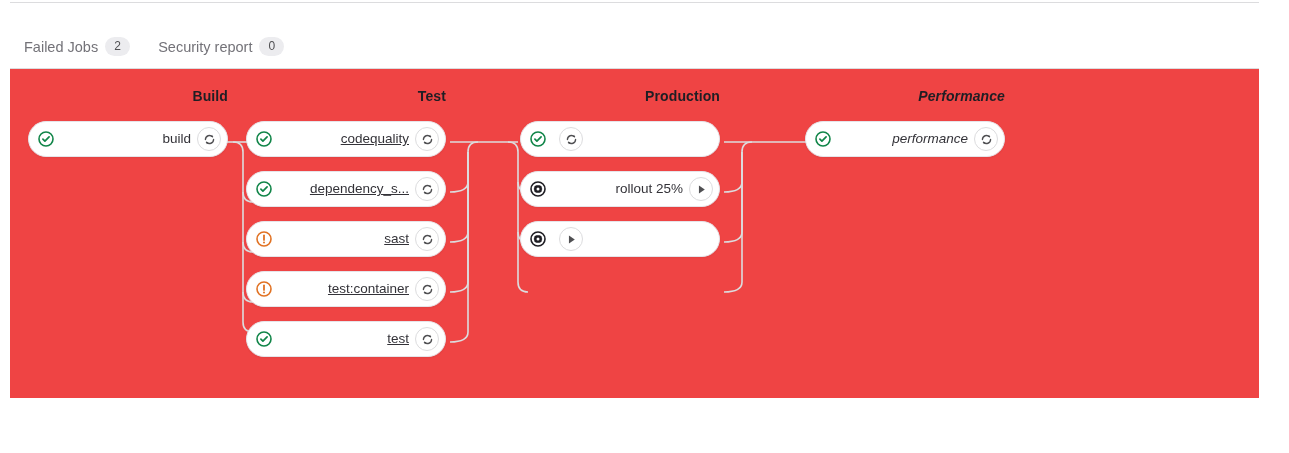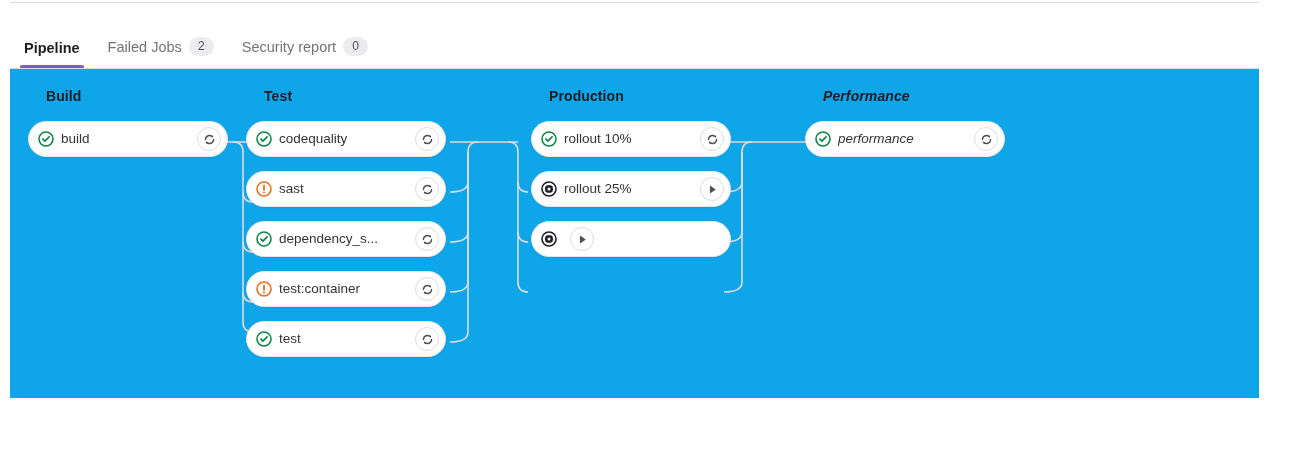--- a/index.html
+++ b/index.html
@@ -86,23 +86,24 @@
     line-height: 19px;
   }
 
   
   .pipeline-canvas {
     position: absolute;
     left: 10px;
     top: 69px;
     width: 1249px;
     height: 329px;
-    background: #0ea5e9;
+    background: #ef4444;
     box-sizing: border-box;
     overflow: hidden;
+    text-align: right;
   }
   .graph-svg {
     position: absolute;
     left: 0;
     top: 0;
     width: 1249px;
     height: 329px;
     pointer-events: none;
   }
 
@@ -171,23 +172,20 @@
   }
   .job-action svg { display: block; }
 </style>
 </head>
 <body>
 
 <div class="top-rule"></div>
 
 <div class="tab-bar">
   <div class="tab-strip" id="tab-strip">
-      <div class="tab active">
-        <span>Pipeline</span>
-      </div>
       <div class="tab">
         <span>Failed Jobs</span>
         <span class="tab-badge">2</span>
       </div>
       <div class="tab">
         <span>Security report</span>
         <span class="tab-badge">0</span>
       </div>
     </div>
 </div>
@@ -239,27 +237,44 @@
                   <path d="M11.2 2.2 L12.1 4.9 L9.4 5.0 Z" fill="#4f4f52"></path>
                   <path d="M4.8 13.8 L3.9 11.1 L6.6 11.0 Z" fill="#4f4f52"></path>
                 </svg>
               </span>
             </button>
           </div>
         </div>
       </div>
       <div class="stage" style="left: 236px; width: 200px;">
         <div class="stage-title">Test</div>
-        <div class="stage-jobs" style="width: 200px;">
+        <div class="stage-jobs" style="width: 200px; text-decoration: underline;">
           <div class="job">
             <span class="job-status"><svg width="16" height="16" viewBox="0 0 16 16" fill="none" xmlns="http://www.w3.org/2000/svg">
                 <circle cx="8" cy="8" r="7" stroke="#108548" stroke-width="1.6"></circle>
                 <path d="M4.9 8.2 L6.9 10.2 L11.1 5.9" stroke="#108548" stroke-width="1.7" stroke-linecap="round" stroke-linejoin="round"></path>
               </svg></span>
             <span class="job-name">codequality</span>
+            <button class="job-action">
+              <span>
+                <svg width="13" height="13" viewBox="0 0 16 16" fill="none" xmlns="http://www.w3.org/2000/svg">
+                  <path d="M13 8 A5 5 0 0 1 4.3 11.3" stroke="#4f4f52" stroke-width="1.7" stroke-linecap="round"></path>
+                  <path d="M3 8 A5 5 0 0 1 11.7 4.7" stroke="#4f4f52" stroke-width="1.7" stroke-linecap="round"></path>
+                  <path d="M11.2 2.2 L12.1 4.9 L9.4 5.0 Z" fill="#4f4f52"></path>
+                  <path d="M4.8 13.8 L3.9 11.1 L6.6 11.0 Z" fill="#4f4f52"></path>
+                </svg>
+              </span>
+            </button>
+          </div>
+          <div class="job">
+            <span class="job-status"><svg width="16" height="16" viewBox="0 0 16 16" fill="none" xmlns="http://www.w3.org/2000/svg">
+                <circle cx="8" cy="8" r="7" stroke="#108548" stroke-width="1.6"></circle>
+                <path d="M4.9 8.2 L6.9 10.2 L11.1 5.9" stroke="#108548" stroke-width="1.7" stroke-linecap="round" stroke-linejoin="round"></path>
+              </svg></span>
+            <span class="job-name">dependency_s...</span>
             <button class="job-action">
               <span>
                 <svg width="13" height="13" viewBox="0 0 16 16" fill="none" xmlns="http://www.w3.org/2000/svg">
                   <path d="M13 8 A5 5 0 0 1 4.3 11.3" stroke="#4f4f52" stroke-width="1.7" stroke-linecap="round"></path>
                   <path d="M3 8 A5 5 0 0 1 11.7 4.7" stroke="#4f4f52" stroke-width="1.7" stroke-linecap="round"></path>
                   <path d="M11.2 2.2 L12.1 4.9 L9.4 5.0 Z" fill="#4f4f52"></path>
                   <path d="M4.8 13.8 L3.9 11.1 L6.6 11.0 Z" fill="#4f4f52"></path>
                 </svg>
               </span>
             </button>
@@ -277,37 +292,20 @@
                   <path d="M13 8 A5 5 0 0 1 4.3 11.3" stroke="#4f4f52" stroke-width="1.7" stroke-linecap="round"></path>
                   <path d="M3 8 A5 5 0 0 1 11.7 4.7" stroke="#4f4f52" stroke-width="1.7" stroke-linecap="round"></path>
                   <path d="M11.2 2.2 L12.1 4.9 L9.4 5.0 Z" fill="#4f4f52"></path>
                   <path d="M4.8 13.8 L3.9 11.1 L6.6 11.0 Z" fill="#4f4f52"></path>
                 </svg>
               </span>
             </button>
           </div>
           <div class="job">
             <span class="job-status"><svg width="16" height="16" viewBox="0 0 16 16" fill="none" xmlns="http://www.w3.org/2000/svg">
-                <circle cx="8" cy="8" r="7" stroke="#108548" stroke-width="1.6"></circle>
-                <path d="M4.9 8.2 L6.9 10.2 L11.1 5.9" stroke="#108548" stroke-width="1.7" stroke-linecap="round" stroke-linejoin="round"></path>
-              </svg></span>
-            <span class="job-name">dependency_s...</span>
-            <button class="job-action">
-              <span>
-                <svg width="13" height="13" viewBox="0 0 16 16" fill="none" xmlns="http://www.w3.org/2000/svg">
-                  <path d="M13 8 A5 5 0 0 1 4.3 11.3" stroke="#4f4f52" stroke-width="1.7" stroke-linecap="round"></path>
-                  <path d="M3 8 A5 5 0 0 1 11.7 4.7" stroke="#4f4f52" stroke-width="1.7" stroke-linecap="round"></path>
-                  <path d="M11.2 2.2 L12.1 4.9 L9.4 5.0 Z" fill="#4f4f52"></path>
-                  <path d="M4.8 13.8 L3.9 11.1 L6.6 11.0 Z" fill="#4f4f52"></path>
-                </svg>
-              </span>
-            </button>
-          </div>
-          <div class="job">
-            <span class="job-status"><svg width="16" height="16" viewBox="0 0 16 16" fill="none" xmlns="http://www.w3.org/2000/svg">
                 <circle cx="8" cy="8" r="7" stroke="#e17223" stroke-width="1.6"></circle>
                 <path d="M8 4.3 V8.9" stroke="#e17223" stroke-width="1.8" stroke-linecap="round"></path>
                 <circle cx="8" cy="11.4" r="1" fill="#e17223"></circle>
               </svg></span>
             <span class="job-name">test:container</span>
             <button class="job-action">
               <span>
                 <svg width="13" height="13" viewBox="0 0 16 16" fill="none" xmlns="http://www.w3.org/2000/svg">
                   <path d="M13 8 A5 5 0 0 1 4.3 11.3" stroke="#4f4f52" stroke-width="1.7" stroke-linecap="round"></path>
                   <path d="M3 8 A5 5 0 0 1 11.7 4.7" stroke="#4f4f52" stroke-width="1.7" stroke-linecap="round"></path>
@@ -329,29 +327,28 @@
                   <path d="M13 8 A5 5 0 0 1 4.3 11.3" stroke="#4f4f52" stroke-width="1.7" stroke-linecap="round"></path>
                   <path d="M3 8 A5 5 0 0 1 11.7 4.7" stroke="#4f4f52" stroke-width="1.7" stroke-linecap="round"></path>
                   <path d="M11.2 2.2 L12.1 4.9 L9.4 5.0 Z" fill="#4f4f52"></path>
                   <path d="M4.8 13.8 L3.9 11.1 L6.6 11.0 Z" fill="#4f4f52"></path>
                 </svg>
               </span>
             </button>
           </div>
         </div>
       </div>
-      <div class="stage" style="left: 521px; width: 200px;">
+      <div class="stage" style="left: 510px; width: 200px;">
         <div class="stage-title">Production</div>
         <div class="stage-jobs" style="width: 200px;">
           <div class="job">
             <span class="job-status"><svg width="16" height="16" viewBox="0 0 16 16" fill="none" xmlns="http://www.w3.org/2000/svg">
                 <circle cx="8" cy="8" r="7" stroke="#108548" stroke-width="1.6"></circle>
                 <path d="M4.9 8.2 L6.9 10.2 L11.1 5.9" stroke="#108548" stroke-width="1.7" stroke-linecap="round" stroke-linejoin="round"></path>
               </svg></span>
-            <span class="job-name">rollout 10%</span>
             <button class="job-action">
               <span>
                 <svg width="13" height="13" viewBox="0 0 16 16" fill="none" xmlns="http://www.w3.org/2000/svg">
                   <path d="M13 8 A5 5 0 0 1 4.3 11.3" stroke="#4f4f52" stroke-width="1.7" stroke-linecap="round"></path>
                   <path d="M3 8 A5 5 0 0 1 11.7 4.7" stroke="#4f4f52" stroke-width="1.7" stroke-linecap="round"></path>
                   <path d="M11.2 2.2 L12.1 4.9 L9.4 5.0 Z" fill="#4f4f52"></path>
                   <path d="M4.8 13.8 L3.9 11.1 L6.6 11.0 Z" fill="#4f4f52"></path>
                 </svg>
               </span>
             </button>

